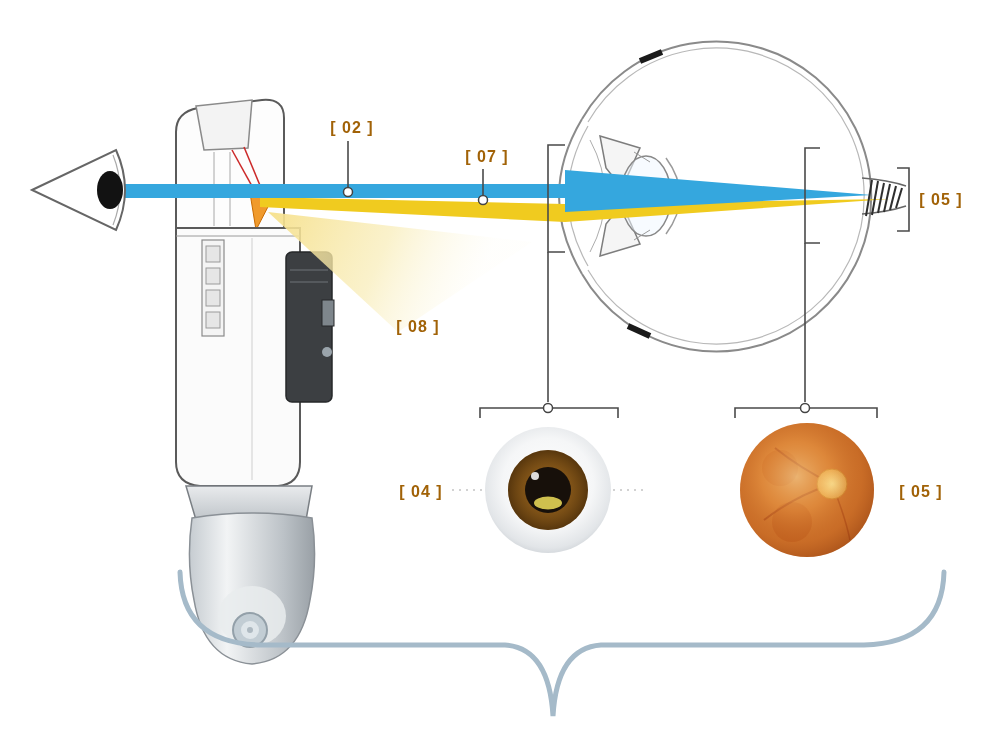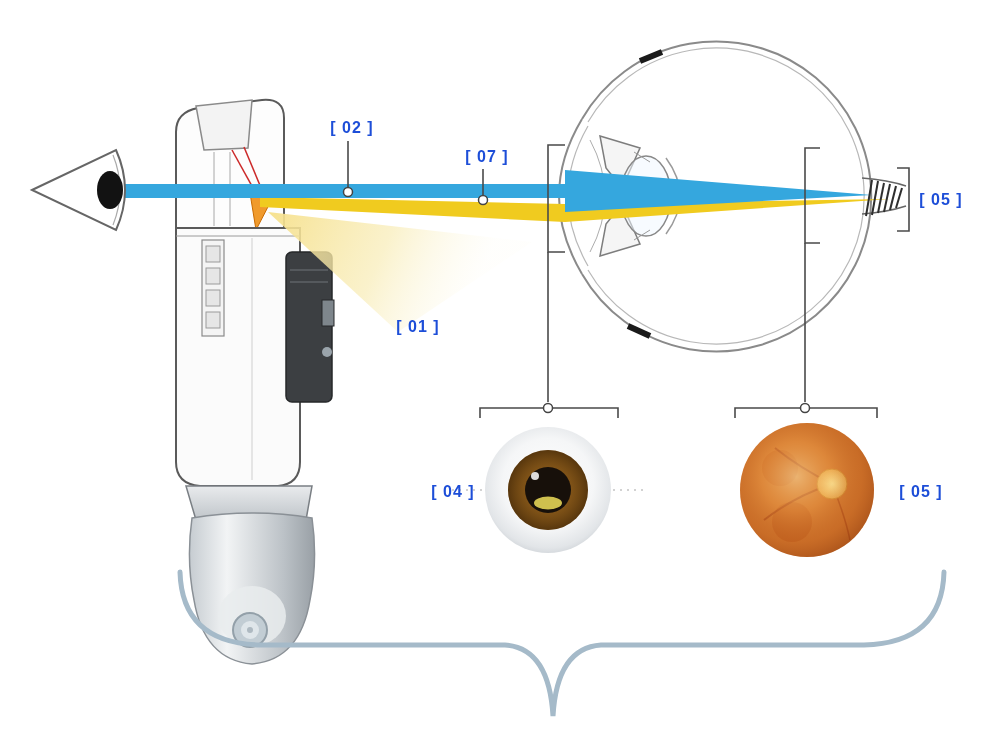--- a/index.html
+++ b/index.html
@@ -1,21 +1,21 @@
 <!DOCTYPE html>
 <html><head>
 <meta charset="utf-8">
 <title>Diagram</title>
 <style>
   html,body{margin:0;padding:0;background:#ffffff;}
   .stage{position:relative;width:1000px;height:739px;background:#ffffff;overflow:hidden;
          font-family:"Liberation Sans",sans-serif;}
   .stage svg{position:absolute;left:0;top:0;}
   .lbl{position:absolute;transform:translate(-50%,-50%);
-       font:700 16px/1 "Liberation Sans",sans-serif;color:#1d4ed8;
+       font:700 16px/1 "Liberation Sans",sans-serif;color:#a16207;
        letter-spacing:1px;white-space:nowrap;z-index:5;}
 </style>
 </head>
 <body>
 
 <div class="stage">
 
 <svg width="1000" height="739" viewBox="0 0 1000 739">
   <defs>
     <linearGradient id="gradGrip" x1="0" y1="0" x2="1" y2="0">
@@ -163,18 +163,18 @@
     <path d="M832,484 Q845,516 850,540" stroke="#a33d12" stroke-width="1.5" fill="none" opacity="0.5"></path>
     <circle cx="832" cy="484" r="15" fill="url(#gradDisc)" stroke="#d08a30" stroke-width="1" opacity="0.95"></circle>
     <circle cx="807" cy="490" r="67" fill="url(#gradFundusShade)"></circle>
   </g>
 
   <path d="M180,572 Q182,643 260,645 L505,645 Q549,648 553,716 Q557,648 601,645 L864,645 Q942,643 944,572" fill="none" stroke-width="5" stroke-linecap="round" stroke="#a5bac9"></path>
 </svg>
 
 <div class="lbl" style="left:352px;top:128px;">[ 02 ]</div>
 <div class="lbl" style="left:487px;top:157px;">[ 07 ]</div>
-<div class="lbl" style="left:418px;top:327px;">[ 01 ]</div>
-<div class="lbl" style="left:421px;top:492px;margin-left:32px;">[ 04 ]</div>
+<div class="lbl" style="left:418px;top:327px;">[ 08 ]</div>
+<div class="lbl" style="left:421px;top:492px;">[ 04 ]</div>
 <div class="lbl" style="left:941px;top:200px;">[ 05 ]</div>
 <div class="lbl" style="left:921px;top:492px;">[ 05 ]</div>
 
 </div>
 
 </body></html>

